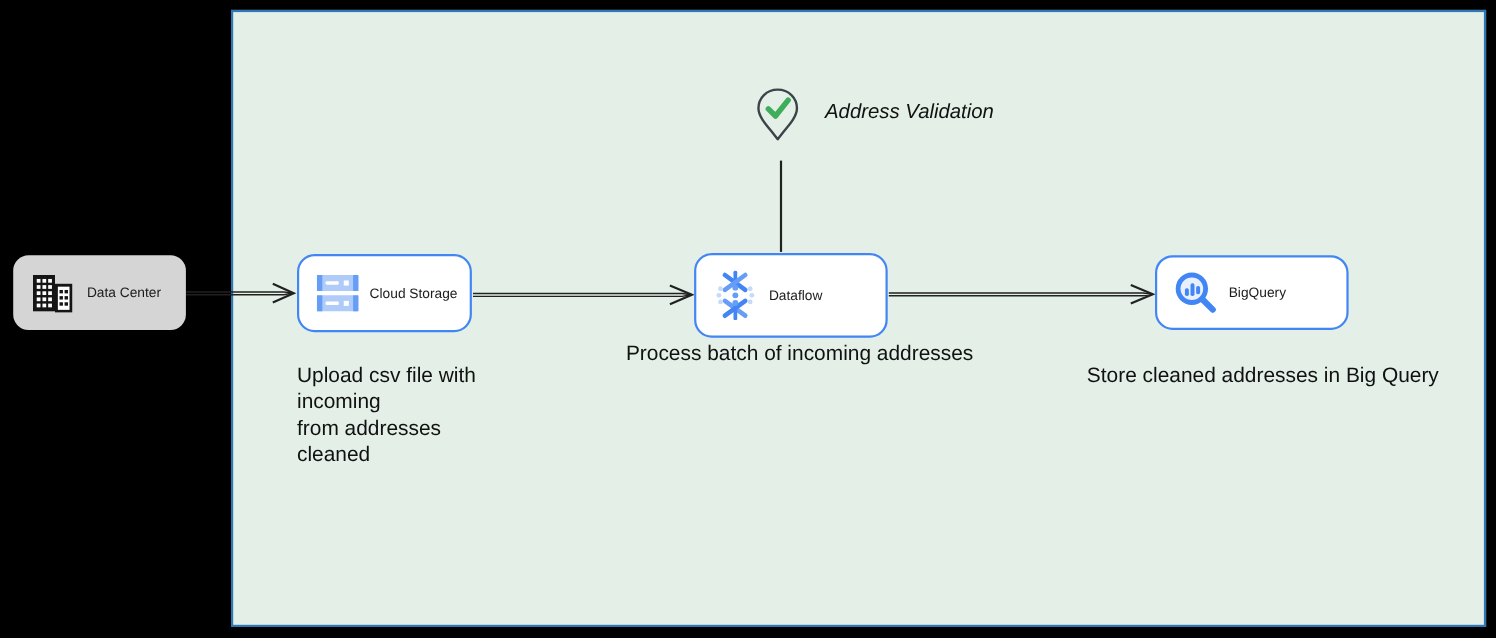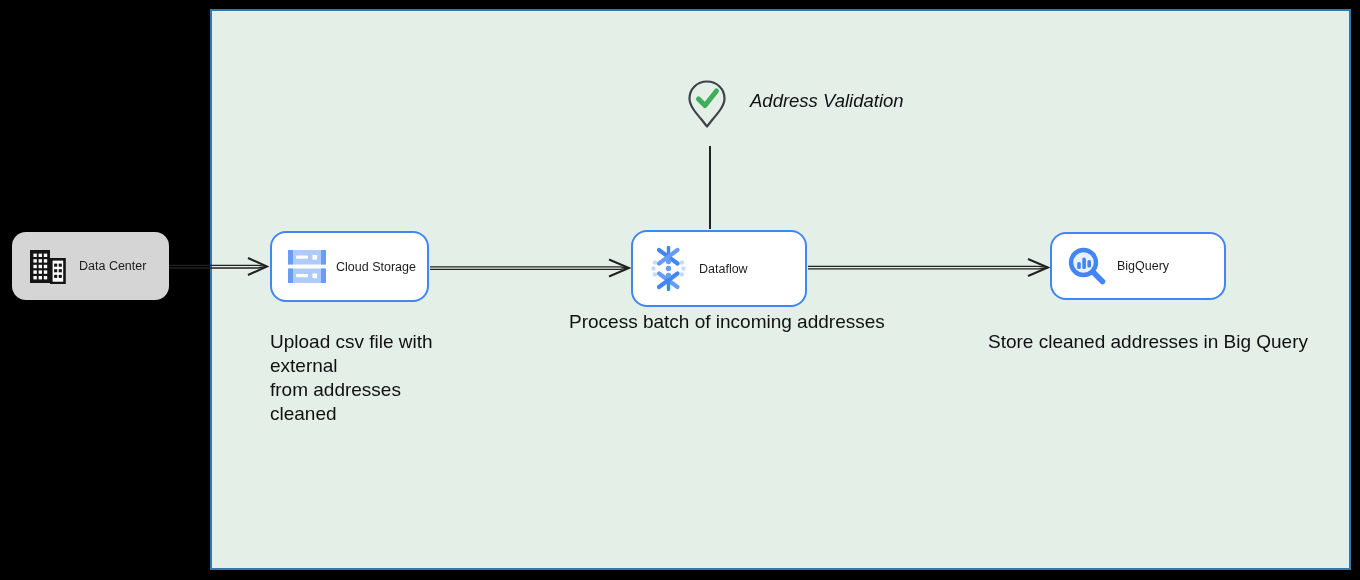--- a/index.html
+++ b/index.html
@@ -208,18 +208,18 @@
         <rect x="15.3" y="11.5" width="3.6" height="11.5" rx="1.6"></rect>
         <rect x="20.4" y="14" width="3.6" height="7.5" rx="1.6"></rect>
       </g>
     </svg>
   </span>
   <span class="label">BigQuery</span>
 </div>
 
 <div class="caption caption-upload">
   <span>Upload csv file with</span>
-  <span>external</span>
+  <span>incoming</span>
   <span>from addresses</span>
   <span>cleaned</span>
 </div>
 <div class="caption caption-process">Process batch of incoming addresses</div>
 <div class="caption caption-store">Store cleaned addresses in Big Query</div>
 
 </body></html>

